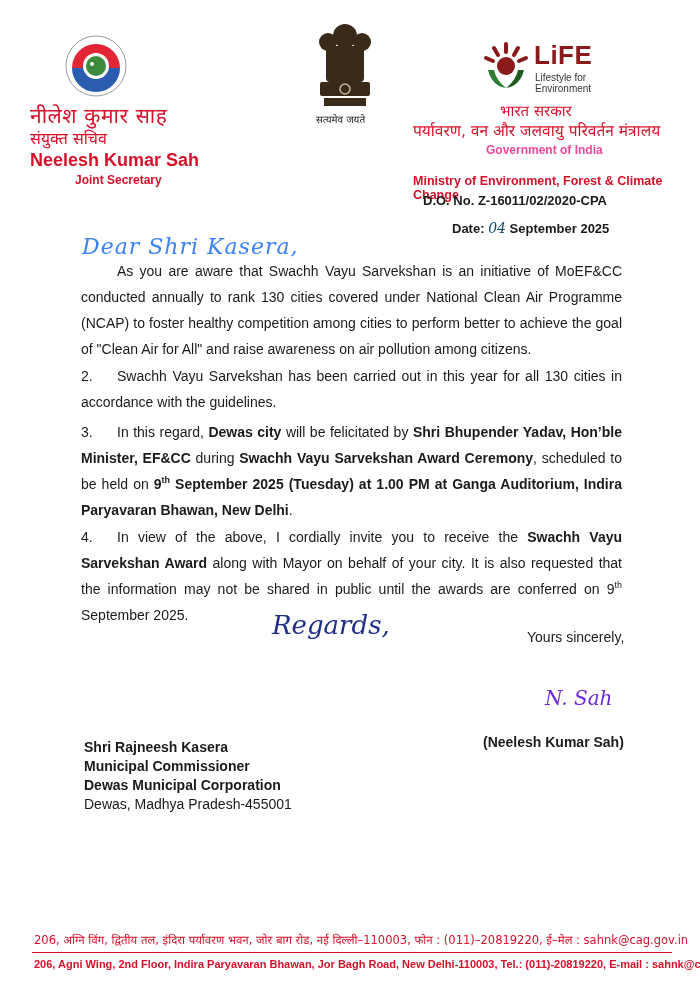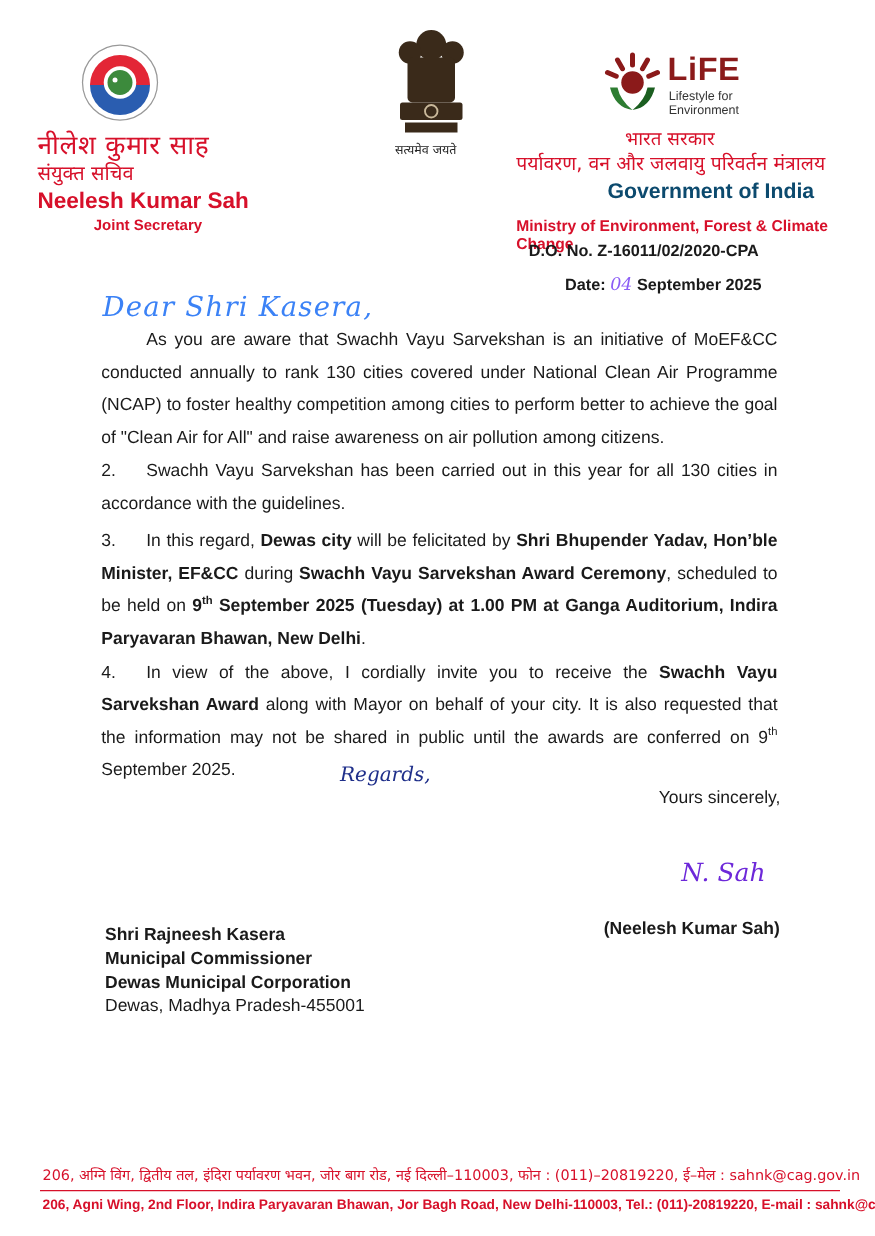--- a/index.html
+++ b/index.html
@@ -16,41 +16,41 @@
     
     .state-emblem { left: 312px; top: 18px; width: 66px; height: 96px; }
     .satyamev { left: 316px; top: 112px; font-size: 10px; color: #222; font-family: "DejaVu Sans", sans-serif; }
 
     
     .life-logo { left: 482px; top: 40px; width: 48px; height: 50px; }
     .life-word { left: 534px; top: 40px; font-size: 26px; font-weight: bold; color: #8b1a1a; letter-spacing: 0.5px; }
     .life-sub { left: 535px; top: 72px; font-size: 10px; color: #333; line-height: 11px; }
     .hin-gov { left: 500px; top: 100px; font-size: 15px; color: #d7102a; font-family: "DejaVu Sans", sans-serif; }
     .hin-ministry { left: 413px; top: 119px; font-size: 15.5px; color: #d7102a; font-family: "DejaVu Sans", sans-serif; }
-    .gov-india { left: 486px; top: 143px; font-size: 17px; font-weight: bold; color: #0c4a6e; }
+    .gov-india { left: 486px; top: 143px; font-size: 12px; font-weight: bold; color: #ec4899; }
     .ministry-en { left: 413px; top: 158px; font-size: 12.5px; font-weight: bold; color: #d7102a; margin-top: 16px; }
 
     
     .ref-no { left: 423px; top: 193px; font-size: 13px; font-weight: bold; color: #1a1a1a; }
     .date { left: 452px; top: 220px; font-size: 13px; font-weight: bold; color: #1a1a1a; }
-    .date .hw { font-family: "DejaVu Serif", serif; color: #8b5cf6; font-weight: normal; font-style: italic; font-size: 14px; }
+    .date .hw { font-family: "DejaVu Serif", serif; color: #0c4a6e; font-weight: normal; font-style: italic; font-size: 14px; }
 
     .salutation { left: 82px; top: 234px; font-size: 22px; font-family: "DejaVu Serif", serif; font-style: italic; color: #3b82f6; letter-spacing: 1px; }
 
     
     .body-text { left: 81px; width: 541px; font-size: 14px; line-height: 26px; text-align: justify; color: #1a1a1a; }
     .p1 { top: 258px; text-indent: 36px; }
     .p2 { top: 363px; }
     .p3 { top: 419px; }
     .p4 { top: 524px; }
     .num { display: inline-block; width: 36px; }
     b { font-weight: bold; }
     sup { font-size: 9px; line-height: 0; }
 
-    .regards { left: 272px; top: 610px; font-size: 16px; font-family: "DejaVu Serif", serif; font-style: italic; color: #1f2f8a; }
+    .regards { left: 272px; top: 610px; font-size: 26px; font-family: "DejaVu Serif", serif; font-style: italic; color: #1f2f8a; }
     .yours { left: 527px; top: 629px; font-size: 14px; color: #1a1a1a; }
     .signature { left: 545px; top: 686px; font-size: 20px; font-family: "DejaVu Serif", serif; font-style: italic; color: #6d28d9; text-align: center; }
     .signatory { left: 483px; top: 708px; font-size: 14px; font-weight: bold; color: #1a1a1a; margin-top: 26px; }
 
     
     .addr { left: 84px; font-size: 14px; line-height: 19px; color: #1a1a1a; }
     .addr1 { top: 738px; font-weight: bold; }
     .addr2 { top: 757px; font-weight: bold; }
     .addr3 { top: 776px; font-weight: bold; }
     .addr4 { top: 795px; }

